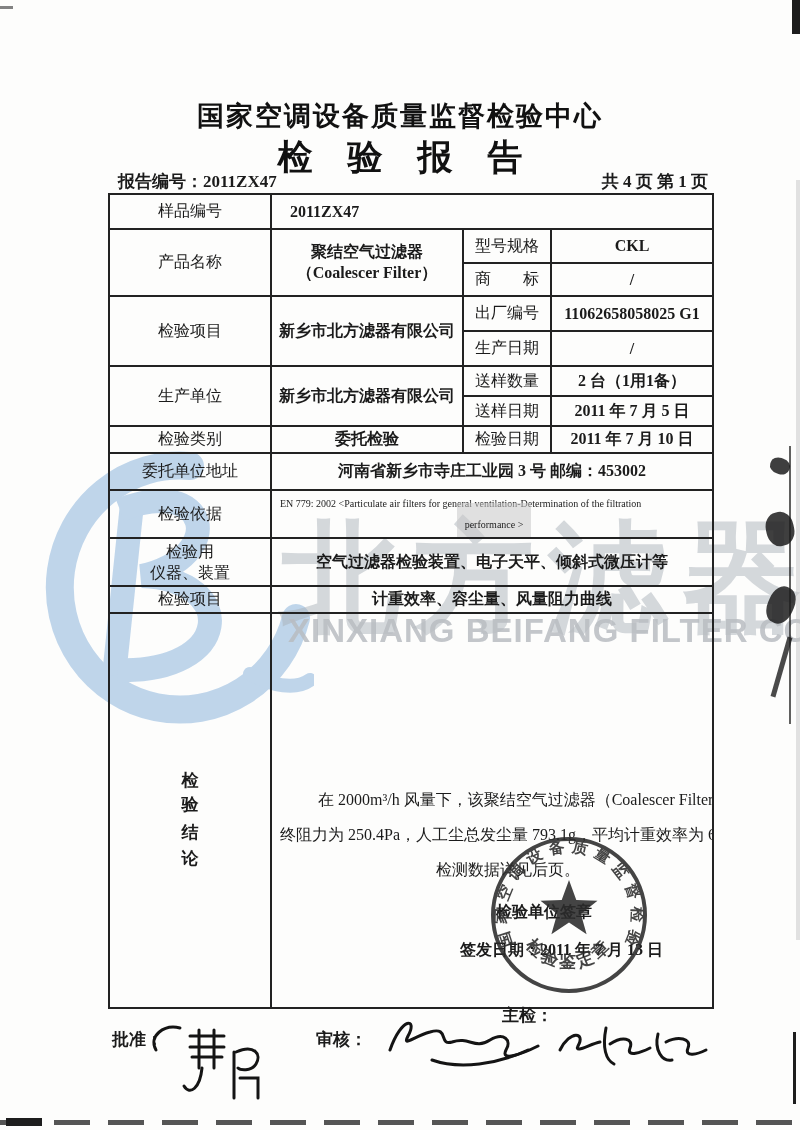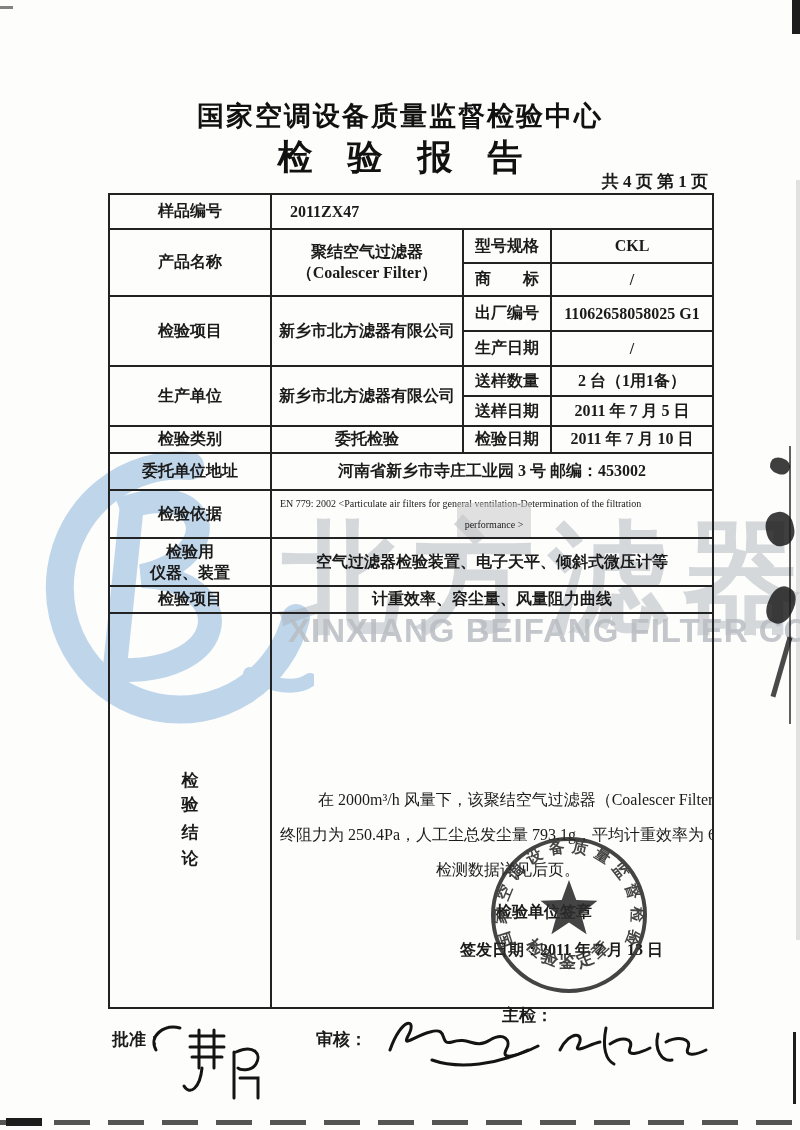--- a/index.html
+++ b/index.html
@@ -38,21 +38,21 @@
   
   table.report {
     position:absolute; left:108px; top:193px; z-index:1;
     width:604px; border-collapse:collapse; table-layout:fixed;
     background:transparent;
   }
   table.report td {
     border:2px solid #222; text-align:center; vertical-align:middle;
     font-size:16px; padding:2px 4px; overflow:hidden;
   }
-  td.lbl { font-weight:700; }
+  td.lbl { font-weight:400; }
   td.val { font-weight:600; }
   .two-line { line-height:21px; }
   .shaded { background:rgba(200,200,200,0.55); padding:16px 8px; }
   .vert {
     writing-mode:vertical-lr; text-orientation:upright;
     letter-spacing:26px; font-weight:600; font-size:17px;
     display:inline-block;
   }
   td.concl { position:relative; vertical-align:top; text-align:left; }
   .concl-line { font-size:16px; font-weight:500; line-height:35px; padding:0 10px; white-space:nowrap; }
@@ -84,20 +84,23 @@
     <path d="M106 62 C196 26 214 108 128 128 C226 132 218 226 104 222" stroke="#b5cfe8" stroke-width="24" fill="none"></path>
     <path d="M236 226 Q276 246 296 232" stroke="#b5cfe8" stroke-width="14" fill="none" stroke-linecap="round"></path>
   </svg>
 
   <div class="wm-cn">北方滤器</div>
 
   <div class="wm-en">XINXIANG BEIFANG FILTER CO.,LTD.</div>
 
   <div class="center-name">国家空调设备质量监督检验中心</div>
   <div class="report-title">检　验　报　告</div>
+  <div class="report-no-line">
+    <span>报告编号：</span><span>2011ZX47</span>
+  </div>
   <div class="pagination">共 4 页  第 1 页</div>
 
   <table class="report">
     <colgroup>
         <col style="width:162px">
         <col style="width:192px">
         <col style="width:88px">
         <col style="width:162px">
       </colgroup>
     <tbody>

